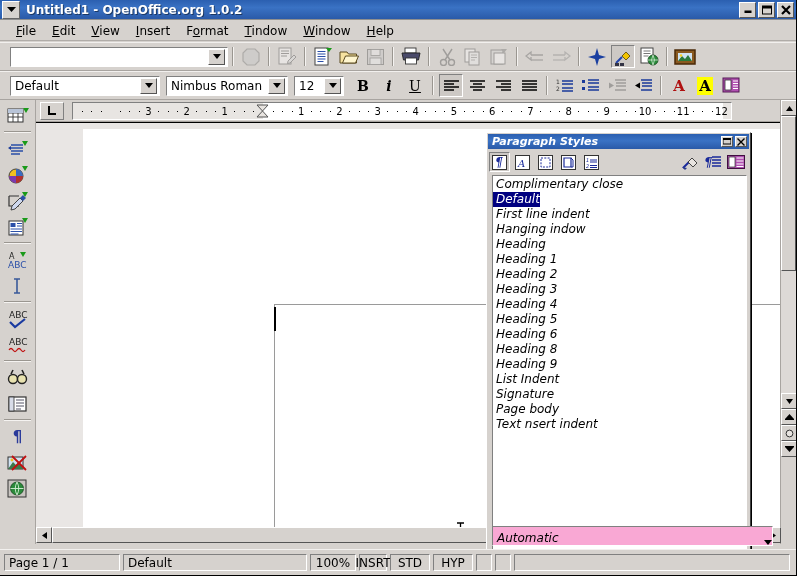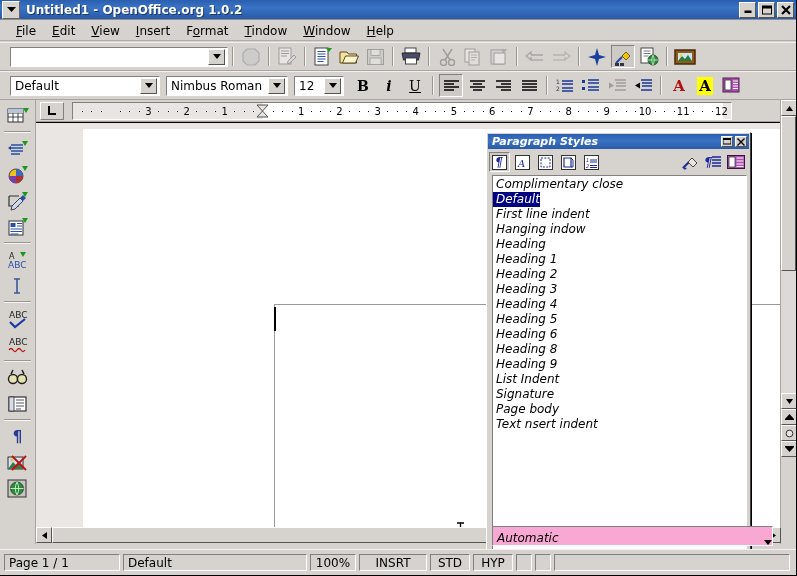--- a/index.html
+++ b/index.html
@@ -907,21 +907,21 @@
       <div class="arrow">
           <div class="arrow-dn"></div>
         </div>
     </div>
   </div>
 
   <div class="statusbar">
     <div class="sfield" style="width:116px;">Page 1 / 1</div>
     <div class="sfield" style="width:184px;">Default</div>
     <div class="sfield" style="width:46px;justify-content:center;">100%</div>
-    <div class="sfield" style="width:68px;justify-content:center;">INSRT</div>
+    <div class="sfield" style="width:28px;justify-content:center;">INSRT</div>
     <div class="sfield" style="width:40px;justify-content:center;">STD</div>
     <div class="sfield" style="width:40px;justify-content:center;">HYP</div>
     <div class="sfield" style="width:16px;"></div>
     <div class="sfield" style="width:16px;"></div>
     <div class="sfield" style="flex:1;"></div>
   </div>
 
 </div>
 
 </body></html>

